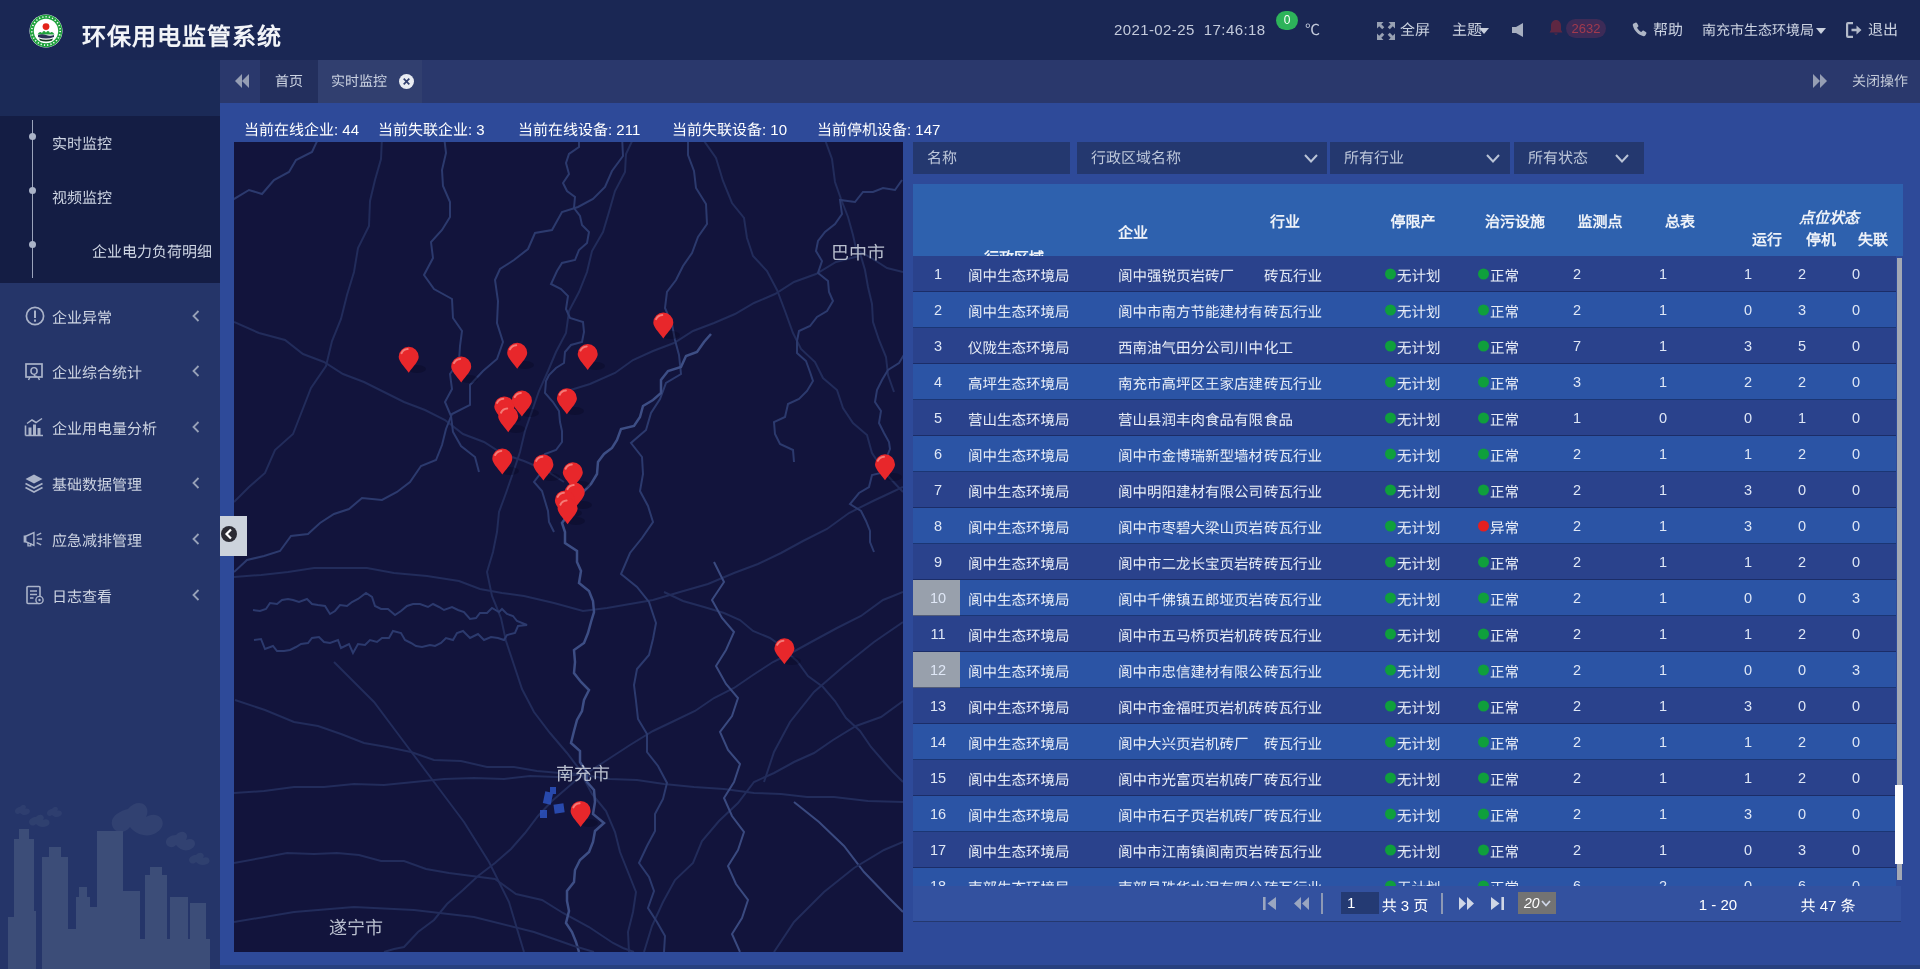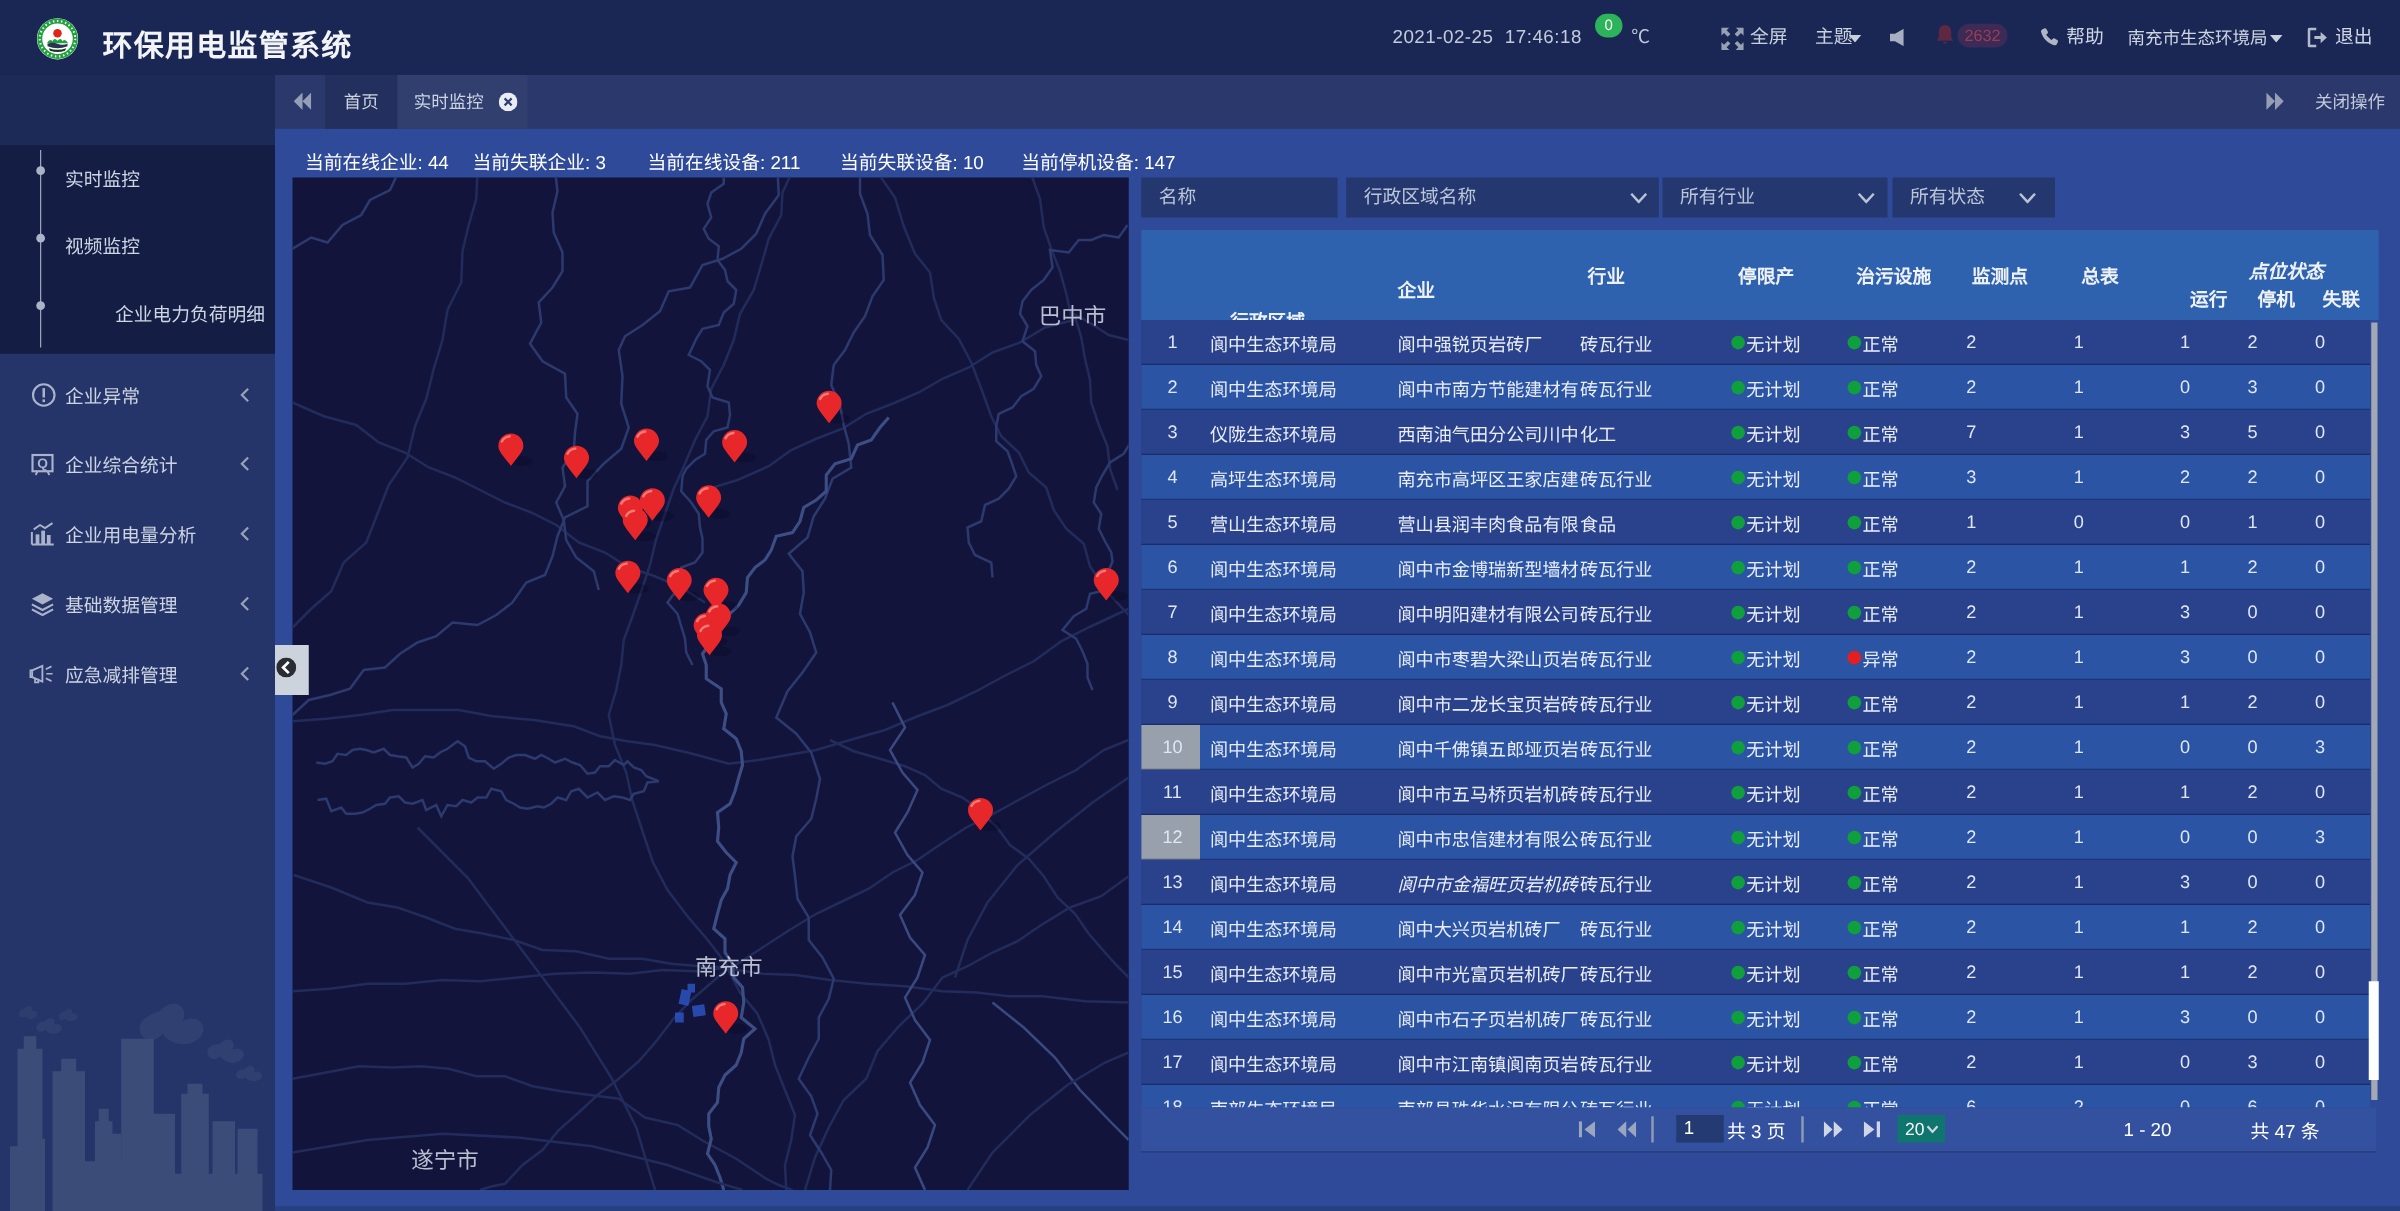--- a/index.html
+++ b/index.html
@@ -200,20 +200,32 @@
       </svg>
   </div>
   <div class="mitem" style="top:451px;">
     <svg class="micon" style="left:23px;" width="21" height="17" viewBox="0 0 22 18">
         <path d="M3 6 L12 2 V16 L3 12 Z" fill="none" stroke="#aab3c9" stroke-width="1.6"></path>
         <path d="M3 6 H1.5 V12 H3" fill="none" stroke="#aab3c9" stroke-width="1.6"></path>
         <path d="M5.5 12.5 V16.5 H8.5 V13.5" fill="none" stroke="#aab3c9" stroke-width="1.5"></path>
         <path d="M15 5 L20 2.5 M15.5 9 H21 M15 13 L20 15.5" stroke="#aab3c9" stroke-width="1.5"></path>
       </svg>
     <div class="txt">应急减排管理</div>
+    <svg class="chev" style="right:20px;" width="8" height="12" viewBox="0 0 8 12">
+        <path d="M6.5 1 L1.5 6 L6.5 11" fill="none" stroke="#97a1b8" stroke-width="1.8"></path>
+      </svg>
+  </div>
+  <div class="mitem" style="top:507px;">
+    <svg class="micon" style="left:25px;" width="18" height="19" viewBox="0 0 19 20">
+        <rect x="1.5" y="1.5" width="13" height="17" rx="1" fill="none" stroke="#aab3c9" stroke-width="1.6"></rect>
+        <path d="M4.5 6 H11.5 M4.5 9.5 H11.5 M4.5 13 H8" stroke="#aab3c9" stroke-width="1.4"></path>
+        <circle cx="14" cy="15" r="3.6" fill="#253569" stroke="#aab3c9" stroke-width="1.4"></circle>
+        <circle cx="14" cy="15" r="1.2" fill="#aab3c9"></circle>
+      </svg>
+    <div class="txt">日志查看</div>
     <svg class="chev" style="right:20px;" width="8" height="12" viewBox="0 0 8 12">
         <path d="M6.5 1 L1.5 6 L6.5 11" fill="none" stroke="#97a1b8" stroke-width="1.8"></path>
       </svg>
   </div>
 </div>
 
 <div id="tabbar" class="abs">
   <svg class="abs" style="left:15px;top:14px;" width="14" height="14" viewBox="0 0 14 14" fill="#959eb4">
       <path d="M7 0 L7 14 L0 7 Z"></path>
       <path d="M14 0 L14 14 L7 7 Z"></path>
@@ -590,21 +602,21 @@
   <div class="cnum" style="left:750px;">1</div>
   <div class="cnum" style="left:835px;">0</div>
   <div class="cnum" style="left:889px;">0</div>
   <div class="cnum" style="left:943px;">3</div>
   <div class="rsep"></div>
 </div>
 <div class="row odd">
   <div class="numcell"></div>
   <div class="cnum" style="left:25px;">13</div>
   <div class="cell" style="left:55px;">阆中生态环境局</div>
-  <div class="cell" style="left:205px;max-width:146px;overflow:hidden;font-style:italic;">阆中市金福旺页岩机砖</div>
+  <div class="cell" style="left:205px;max-width:146px;overflow:hidden;">阆中市金福旺页岩机砖</div>
   <div class="cell" style="left:351px;">砖瓦行业</div>
   <div class="dot dg" style="left:472px;"></div>
   <div class="cell" style="left:484px;">无计划</div>
   <div class="dot dg" style="left:565px;"></div>
   <div class="cell" style="left:577px;">正常</div>
   <div class="cnum" style="left:664px;">2</div>
   <div class="cnum" style="left:750px;">1</div>
   <div class="cnum" style="left:835px;">3</div>
   <div class="cnum" style="left:889px;">0</div>
   <div class="cnum" style="left:943px;">0</div>
@@ -711,21 +723,21 @@
   <div class="pg" style="left:492px;">共 3 页</div>
   <div class="abs" style="left:528px;top:7px;width:2px;height:21px;background:#8d99b5;"></div>
   <svg class="abs" style="left:546px;top:11px;" width="15" height="13" viewBox="0 0 15 13" fill="#cfd6e6">
       <path d="M0 0 V13 L7 6.5 Z"></path>
       <path d="M8 0 V13 L15 6.5 Z"></path>
     </svg>
   <svg class="abs" style="left:578px;top:11px;" width="13" height="13" viewBox="0 0 13 13" fill="#cfd6e6">
       <path d="M0 0 V13 L8.5 6.5 Z"></path>
       <rect x="10.4" y="0" width="2.6" height="13"></rect>
     </svg>
-  <div class="abs" style="left:605px;top:6px;width:38px;height:22px;background:#0f766e;color:#fff;font-size:14px;line-height:22px;">
+  <div class="abs" style="left:605px;top:6px;width:38px;height:22px;background:#737373;color:#fff;font-size:14px;line-height:22px;font-style:italic;">
     <span style="padding-left:6px;">20</span>
     <svg class="abs" style="right:5px;top:8px;" width="10" height="7" viewBox="0 0 10 7">
         <path d="M1 1 L5 5.5 L9 1" fill="none" stroke="#cfd6e6" stroke-width="1.8"></path>
       </svg>
   </div>
   <div class="pg" style="left:805px;">1 - 20</div>
   <div class="pg" style="left:915px;">共 47 条</div>
 </div>
 
 <div id="sbtrack" class="abs"></div>

